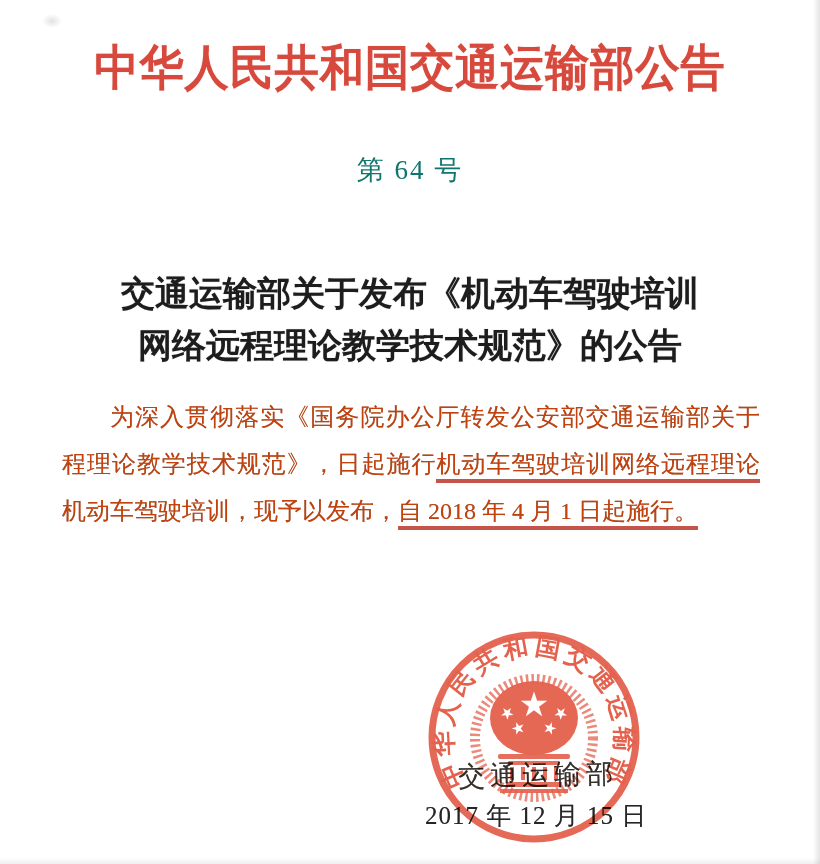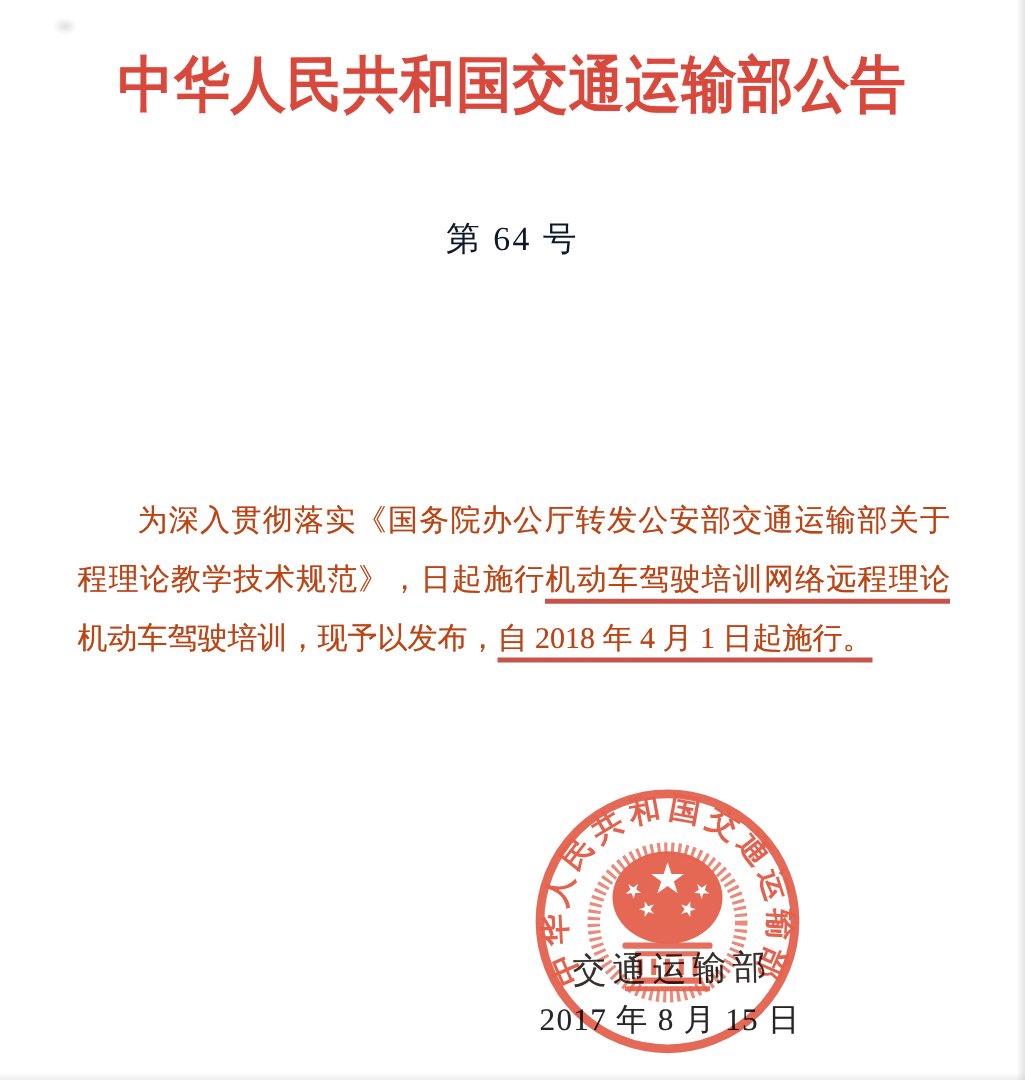--- a/index.html
+++ b/index.html
@@ -20,23 +20,23 @@
     font-size: 48px; font-weight: bold;
     color: var(--masthead-red, #d6493c);
     transform: scaleX(.92); transform-origin: 50% 50%;
     letter-spacing: 1px;
     white-space: nowrap;
     text-shadow: 0 0 1px rgba(214,73,60,.45);
   }
 
   
   .doc-number {
-    position: absolute; top: 173px; left: 0; width: 820px;
+    position: absolute; top: 152px; left: 0; width: 820px;
     text-align: center;
-    font-size: 27px; color: #0f172a;
+    font-size: 27px; color: #0f766e;
     letter-spacing: 2px;
     font-family: Liberation Serif, serif;
   }
 
   
   .doc-title {
     position: absolute; top: 268px; left: 0; width: 820px;
     text-align: center;
     font-size: 34px; font-weight: bold; color: #1d1d1d;
     line-height: 52px;
@@ -106,29 +106,33 @@
 <body>
 
 <div class="page">
 
   <div class="scan-smudge-topleft"></div>
 
   <div class="masthead">中华人民共和国交通运输部公告</div>
 
   <div class="doc-number">第 64 号</div>
 
+  <div class="doc-title">
+    <div>交通运输部关于发布《机动车驾驶培训</div>
+    <div>网络远程理论教学技术规范》的公告</div>
+  </div>
 
   <div class="doc-body">
       <div class="body-line indent"><span>为深入贯彻落实《国务院办公厅转发公安部交通运输部关于</span></div>
       <div class="body-line"><span>程理论教学技术规范》，日起施行</span><span class="u">机动车驾驶培训网络远程理论</span></div>
       <div class="body-line last"><span>机动车驾驶培训，现予以发布，</span><span class="u">自 2018 年 4 月 1 日起施行。</span></div>
     </div>
 
   <div class="signature-name">交通运输部</div>
-  <div class="signature-date">2017 年 8 月 15 日</div>
+  <div class="signature-date">2017 年 12 月 15 日</div>
 
   <svg class="seal-svg" viewBox="0 0 230 230" xmlns="http://www.w3.org/2000/svg">
 
     <circle cx="114" cy="115" r="102" fill="none" stroke="currentColor" stroke-width="7" opacity=".95"></circle>
 
     <defs>
       <path id="sealArc" d="M 46.8 162.1 A 82 82 0 1 1 181.2 162.1" fill="none"></path>
     </defs>
     <text font-size="25" font-weight="bold" letter-spacing="4.5" fill="currentColor">
       <textPath href="#sealArc" startOffset="50%" text-anchor="middle">中华人民共和国交通运输部</textPath>

